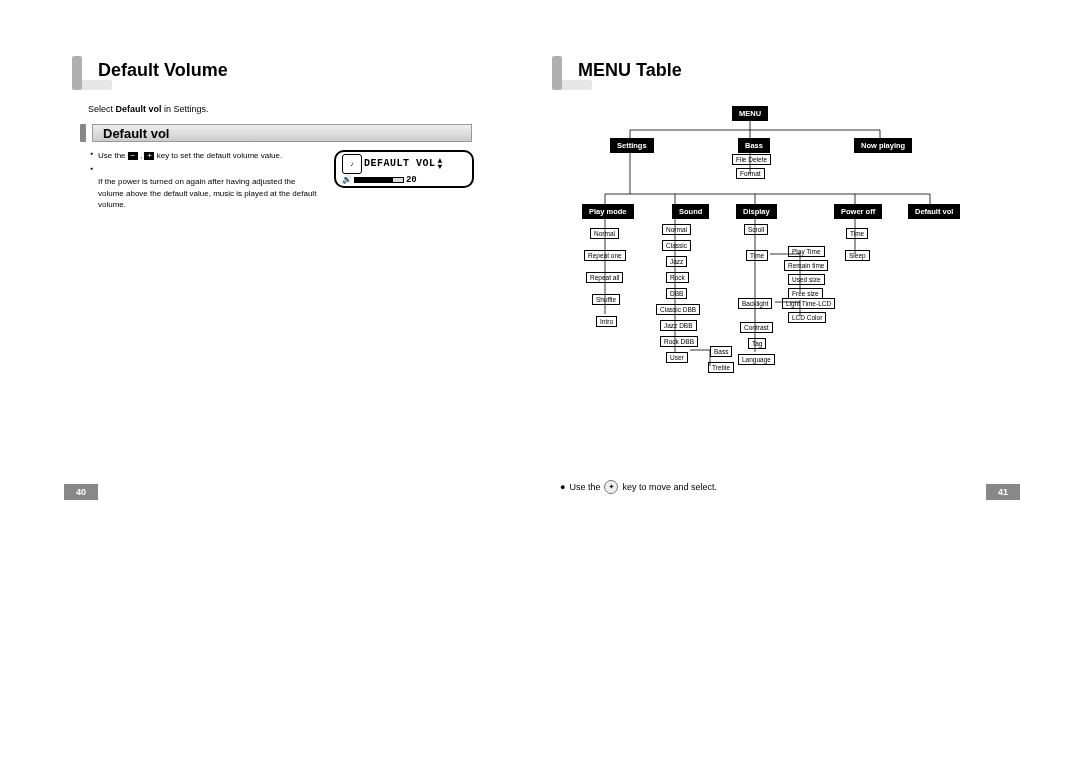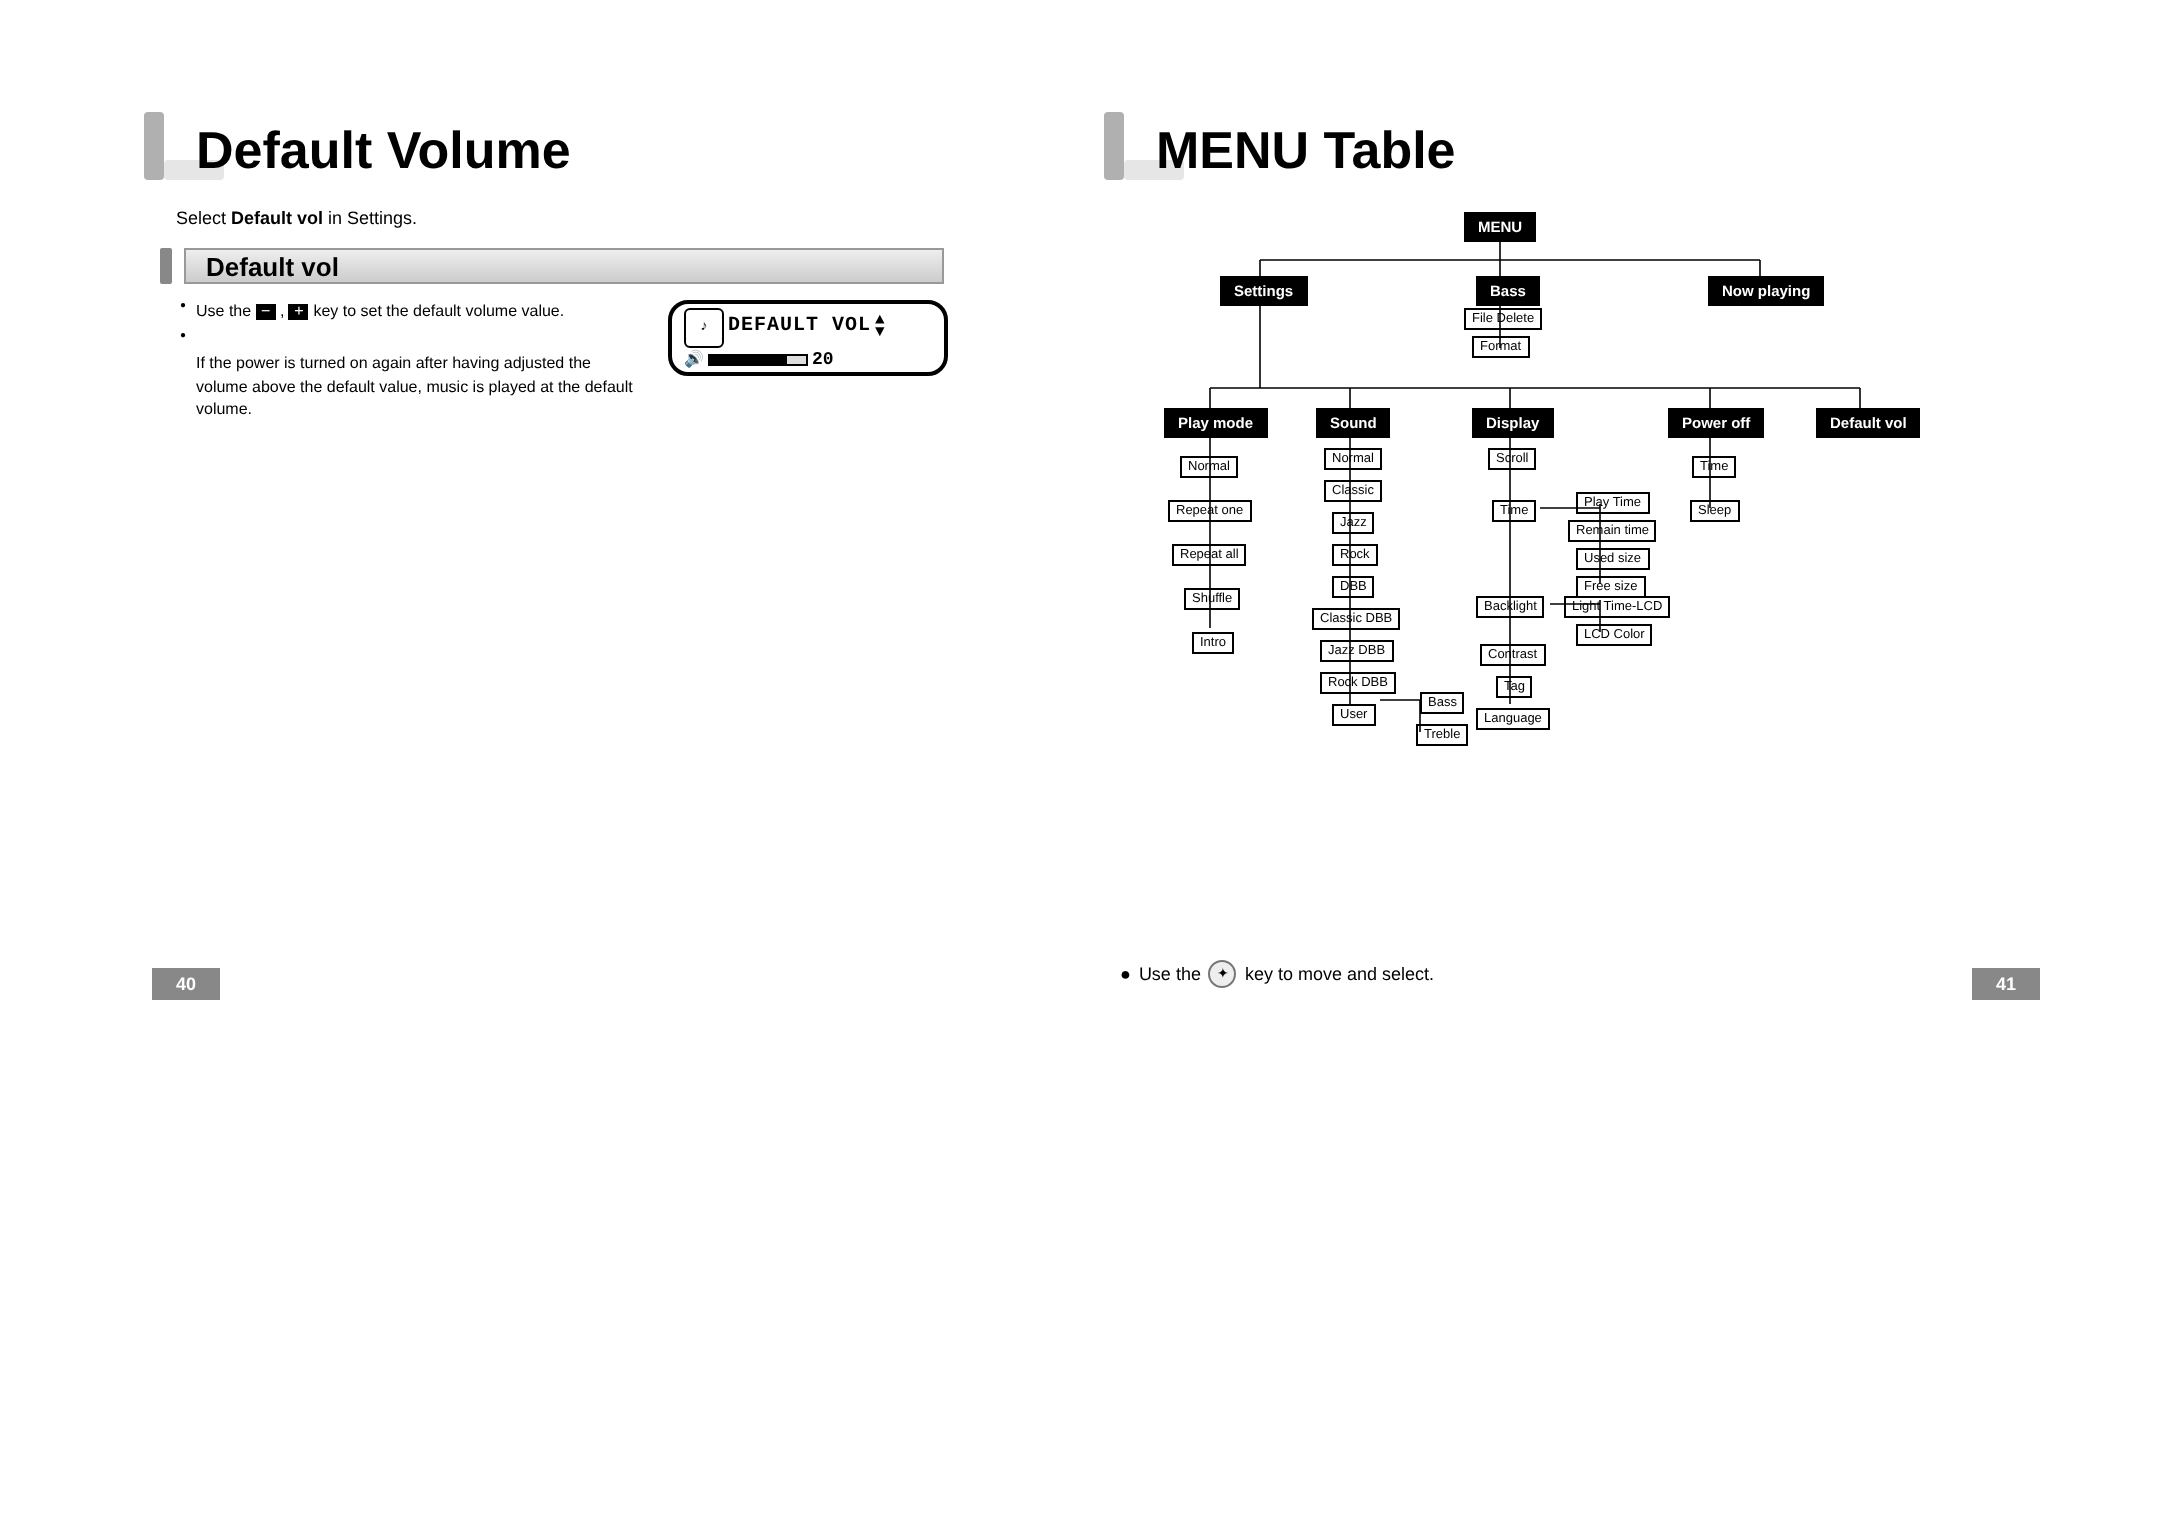--- a/index.html
+++ b/index.html
@@ -46,21 +46,21 @@
     top: 20px;
     width: 30px;
     height: 10px;
     background: #e6e6e6;
     border-radius: 2px;
   }
   .title-block h1 {
     position: absolute;
     left: 18px;
     top: 0;
-    font-size: 26px;
+    font-size: 18px;
     font-weight: bold;
   }
   .intro { font-size: 9px; margin-bottom: 10px; padding-left: 8px; }
   .intro b { font-weight: bold; }
   
   .sect-bar {
     display: flex;
     align-items: center;
     margin-bottom: 8px;
   }
@@ -118,21 +118,21 @@
   
   .pnum {
     position: absolute;
     bottom: -40px;
     background: #888;
     color: #fff;
     font-size: 9px;
     font-weight: bold;
     padding: 3px 12px;
   }
-  .pnum.left { left: 16px; }
+  .pnum.left { left: 4px; }
   .pnum.right { right: 0; }
 
   
   .tree-area {
     position: relative;
     height: 300px;
     margin-top: 4px;
   }
   .node {
     position: absolute;
@@ -249,21 +249,21 @@
 
       <div class="node dark" style="left:172px;top:2px;">MENU</div>
       <div class="node dark" style="left:50px;top:34px;">Settings</div>
       <div class="node dark" style="left:178px;top:34px;">Bass</div>
       <div class="node dark" style="left:294px;top:34px;">Now playing</div>
 
       <div class="node" style="left:172px;top:50px;">File Delete</div>
       <div class="node" style="left:176px;top:64px;">Format</div>
 
       <div class="node dark" style="left:22px;top:100px;">Play mode</div>
-      <div class="node dark" style="left:98px;top:100px;">Sound</div>
+      <div class="node dark" style="left:112px;top:100px;">Sound</div>
       <div class="node dark" style="left:176px;top:100px;">Display</div>
       <div class="node dark" style="left:274px;top:100px;">Power off</div>
       <div class="node dark" style="left:348px;top:100px;">Default vol</div>
 
       <div class="node" style="left:30px;top:124px;">Normal</div>
       <div class="node" style="left:24px;top:146px;">Repeat one</div>
       <div class="node" style="left:26px;top:168px;">Repeat all</div>
       <div class="node" style="left:32px;top:190px;">Shuffle</div>
       <div class="node" style="left:36px;top:212px;">Intro</div>
 

